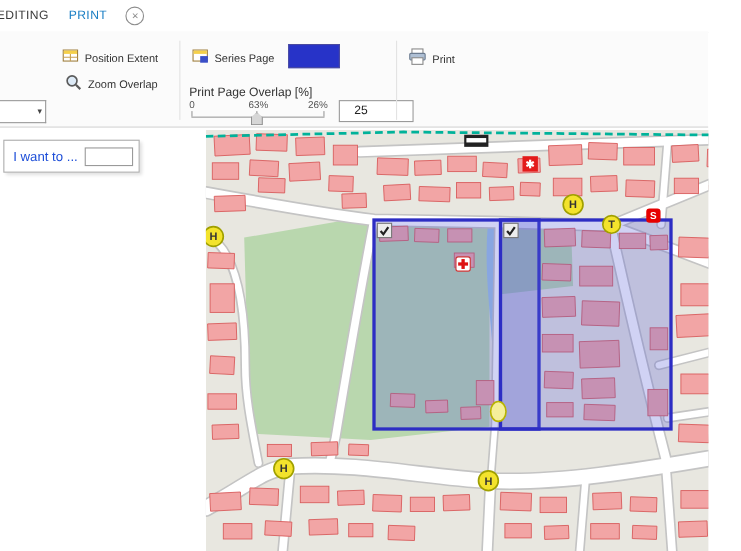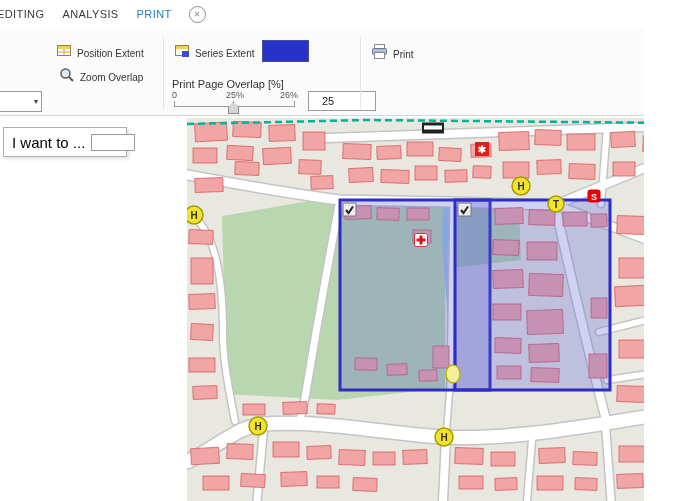--- a/index.html
+++ b/index.html
@@ -35,35 +35,34 @@
   .num-input{position:absolute;left:308px;top:62px;width:40px;height:16px;border:1px solid #9a9a9a;
              font-family:"Liberation Sans",sans-serif;font-size:11px;padding:1px 13px;color:#222;}
   .ribbon-dropdown{position:absolute;left:0;top:62px;width:38px;height:19px;background:#fff;
                    border:1px solid #9a9a9a;border-left:none;display:flex;align-items:center;
                    justify-content:flex-end;padding-right:3px;font-size:8px;color:#444;}
 
   
   .iwant{position:absolute;left:3px;top:127px;width:124px;height:30px;background:#fff;
          border:1px solid #adadad;box-shadow:2px 2px 3px rgba(0,0,0,.12);
          display:flex;align-items:center;gap:6px;padding-left:8px;box-sizing:border-box;}
-  .iwant-label{font-size:15px;color:#000000;white-space:nowrap;}
+  .iwant-label{font-size:12px;color:#1d4ed8;white-space:nowrap;}
   .iwant-input{width:38px;height:15px;border:1px solid #9a9a9a;font-size:11px;
                font-family:"Liberation Sans",sans-serif;padding:0 2px;}
 
   
   .map-viewport{position:absolute;left:187px;top:118px;width:487px;height:383px;overflow:hidden;}
 </style>
 </head>
 <body>
 
 <div class="app">
 
   <div class="tabbar">
     <div class="tab cut">EDITING</div>
-    <div class="tab">ANALYSIS</div>
     <div class="tab active">PRINT</div>
     <div class="close-tab">
       <span>✕</span>
     </div>
   </div>
 
   <div class="ribbon">
 
     <button class="rb" style="left:53px;top:12px">
       <svg width="16" height="16" viewBox="0 0 16 16">
@@ -84,30 +83,30 @@
     </button>
 
     <div class="sep" style="left:163px"></div>
 
     <button class="rb" style="left:171px;top:12px">
       <svg width="16" height="16" viewBox="0 0 16 16">
         <rect x="1.5" y="2.5" width="13" height="10" fill="#fff" stroke="#a08040"></rect>
         <rect x="2" y="3" width="12" height="3" fill="#f5d04a"></rect>
         <rect x="8" y="8" width="7" height="6" fill="#3a4ec8"></rect>
       </svg>
-      <span>Series Extent</span>
+      <span>Series Page</span>
     </button>
 
     <div class="swatch" style="background: rgb(39, 51, 200);"></div>
 
     <div class="grouplabel">Print Page Overlap [%]</div>
 
     <div class="slider">
       <span class="tick t0">0</span>
-      <span class="tick t25">25%</span>
+      <span class="tick t25">63%</span>
       <span class="tick t50">26%</span>
       <span class="tickmark tm0"></span>
       <span class="tickmark tm25"></span>
       <span class="tickmark tm50"></span>
       <div class="slider-track"></div>
       <div class="slider-thumb"></div>
     </div>
 
     <input class="num-input" type="text" value="25" style="">
 

